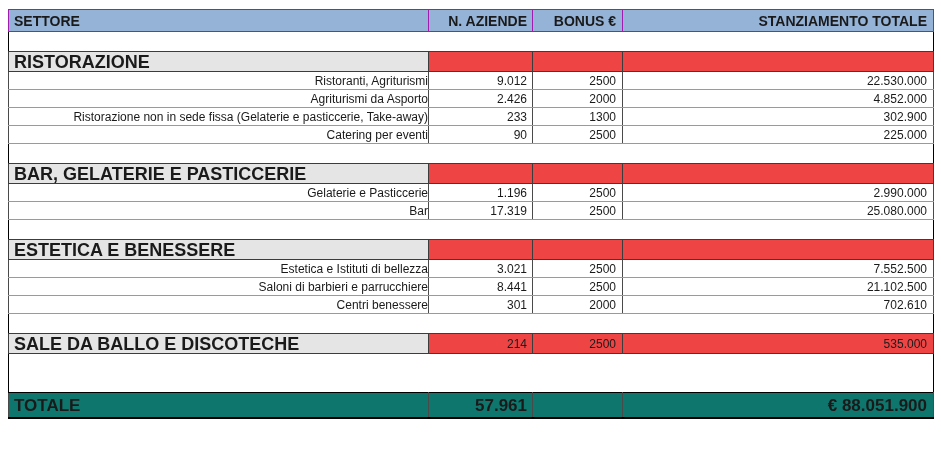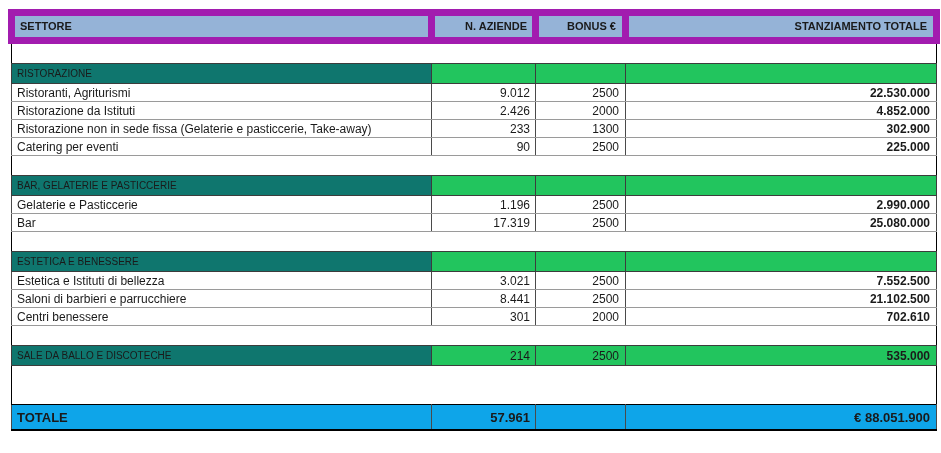--- a/index.html
+++ b/index.html
@@ -27,67 +27,68 @@
     white-space: nowrap;
     vertical-align: middle;
     font-size: 12px;
     line-height: 1;
     padding: 0;
   }
   
   td.c-settore   { text-align: left;  padding-left: 5px;  }
   td.c-aziende   { text-align: right; padding-right: 5px; }
   td.c-bonus     { text-align: right; padding-right: 6px; margin-left: 35px; }
-  td.c-stanz     { text-align: right; padding-right: 6px; font-weight: bold; }
+  td.c-stanz     { text-align: right; padding-right: 6px; }
 
   
   tr.r-header td {
     background: #95B3D7;
-    border: 7px solid #a21caf;
+    border: 1px solid #a21caf;
     font-weight: bold;
     height: 21px;
-    font-size: 11px;
+    font-size: 14px;
   }
 
   
   tr.r-spacer td { border: none; height: 19px; background: #fff; }
 
   
   tr.r-data td {
     height: 17px;
     border-left: 1px solid #4a4a4a;
     border-right: 1px solid #4a4a4a;
     border-top: 1px solid #9a9a9a;
     border-bottom: 1px solid #9a9a9a;
     background: #fff;
+    text-align: right;
   }
 
   
   tr.r-section td, tr.r-section_data td {
     height: 19px;
     border: 1px solid #3c3c3c;
-    background: #22c55e;
+    background: #ef4444;
   }
   tr.r-section td.c-settore, tr.r-section_data td.c-settore {
-    background: #0f766e;
-    font-weight: normal;
-    font-size: 10px;
+    background: #e5e5e5;
+    font-weight: bold;
+    font-size: 18px;
   }
   tr.thick-bottom td { border-bottom: 2px solid #000; }
 
   
   tr.r-total td {
     height: 24px;
     font-weight: bold;
-    font-size: 13px;
+    font-size: 17px;
     border-top: 1px solid #000;
     border-bottom: 2px solid #000;
     border-left: 1px solid #4a4a4a;
     border-right: 1px solid #4a4a4a;
-    background: #0ea5e9;
+    background: #0f766e;
   }
 </style>
 </head>
 <body>
 
 <div class="page">
   <table class="bonus-table">
     <colgroup>
       <col style="width:420px">
       <col style="width:104px">
@@ -111,21 +112,21 @@
           <td class="c-bonus"></td>
           <td class="c-stanz"></td>
         </tr>
         <tr class="r-data">
           <td class="c-settore">Ristoranti, Agriturismi</td>
           <td class="c-aziende">9.012</td>
           <td class="c-bonus">2500</td>
           <td class="c-stanz">22.530.000</td>
         </tr>
         <tr class="r-data">
-          <td class="c-settore">Ristorazione da Istituti</td>
+          <td class="c-settore">Agriturismi da Asporto</td>
           <td class="c-aziende">2.426</td>
           <td class="c-bonus">2000</td>
           <td class="c-stanz">4.852.000</td>
         </tr>
         <tr class="r-data">
           <td class="c-settore">Ristorazione non in sede fissa (Gelaterie e pasticcerie, Take-away)</td>
           <td class="c-aziende">233</td>
           <td class="c-bonus">1300</td>
           <td class="c-stanz">302.900</td>
         </tr>

